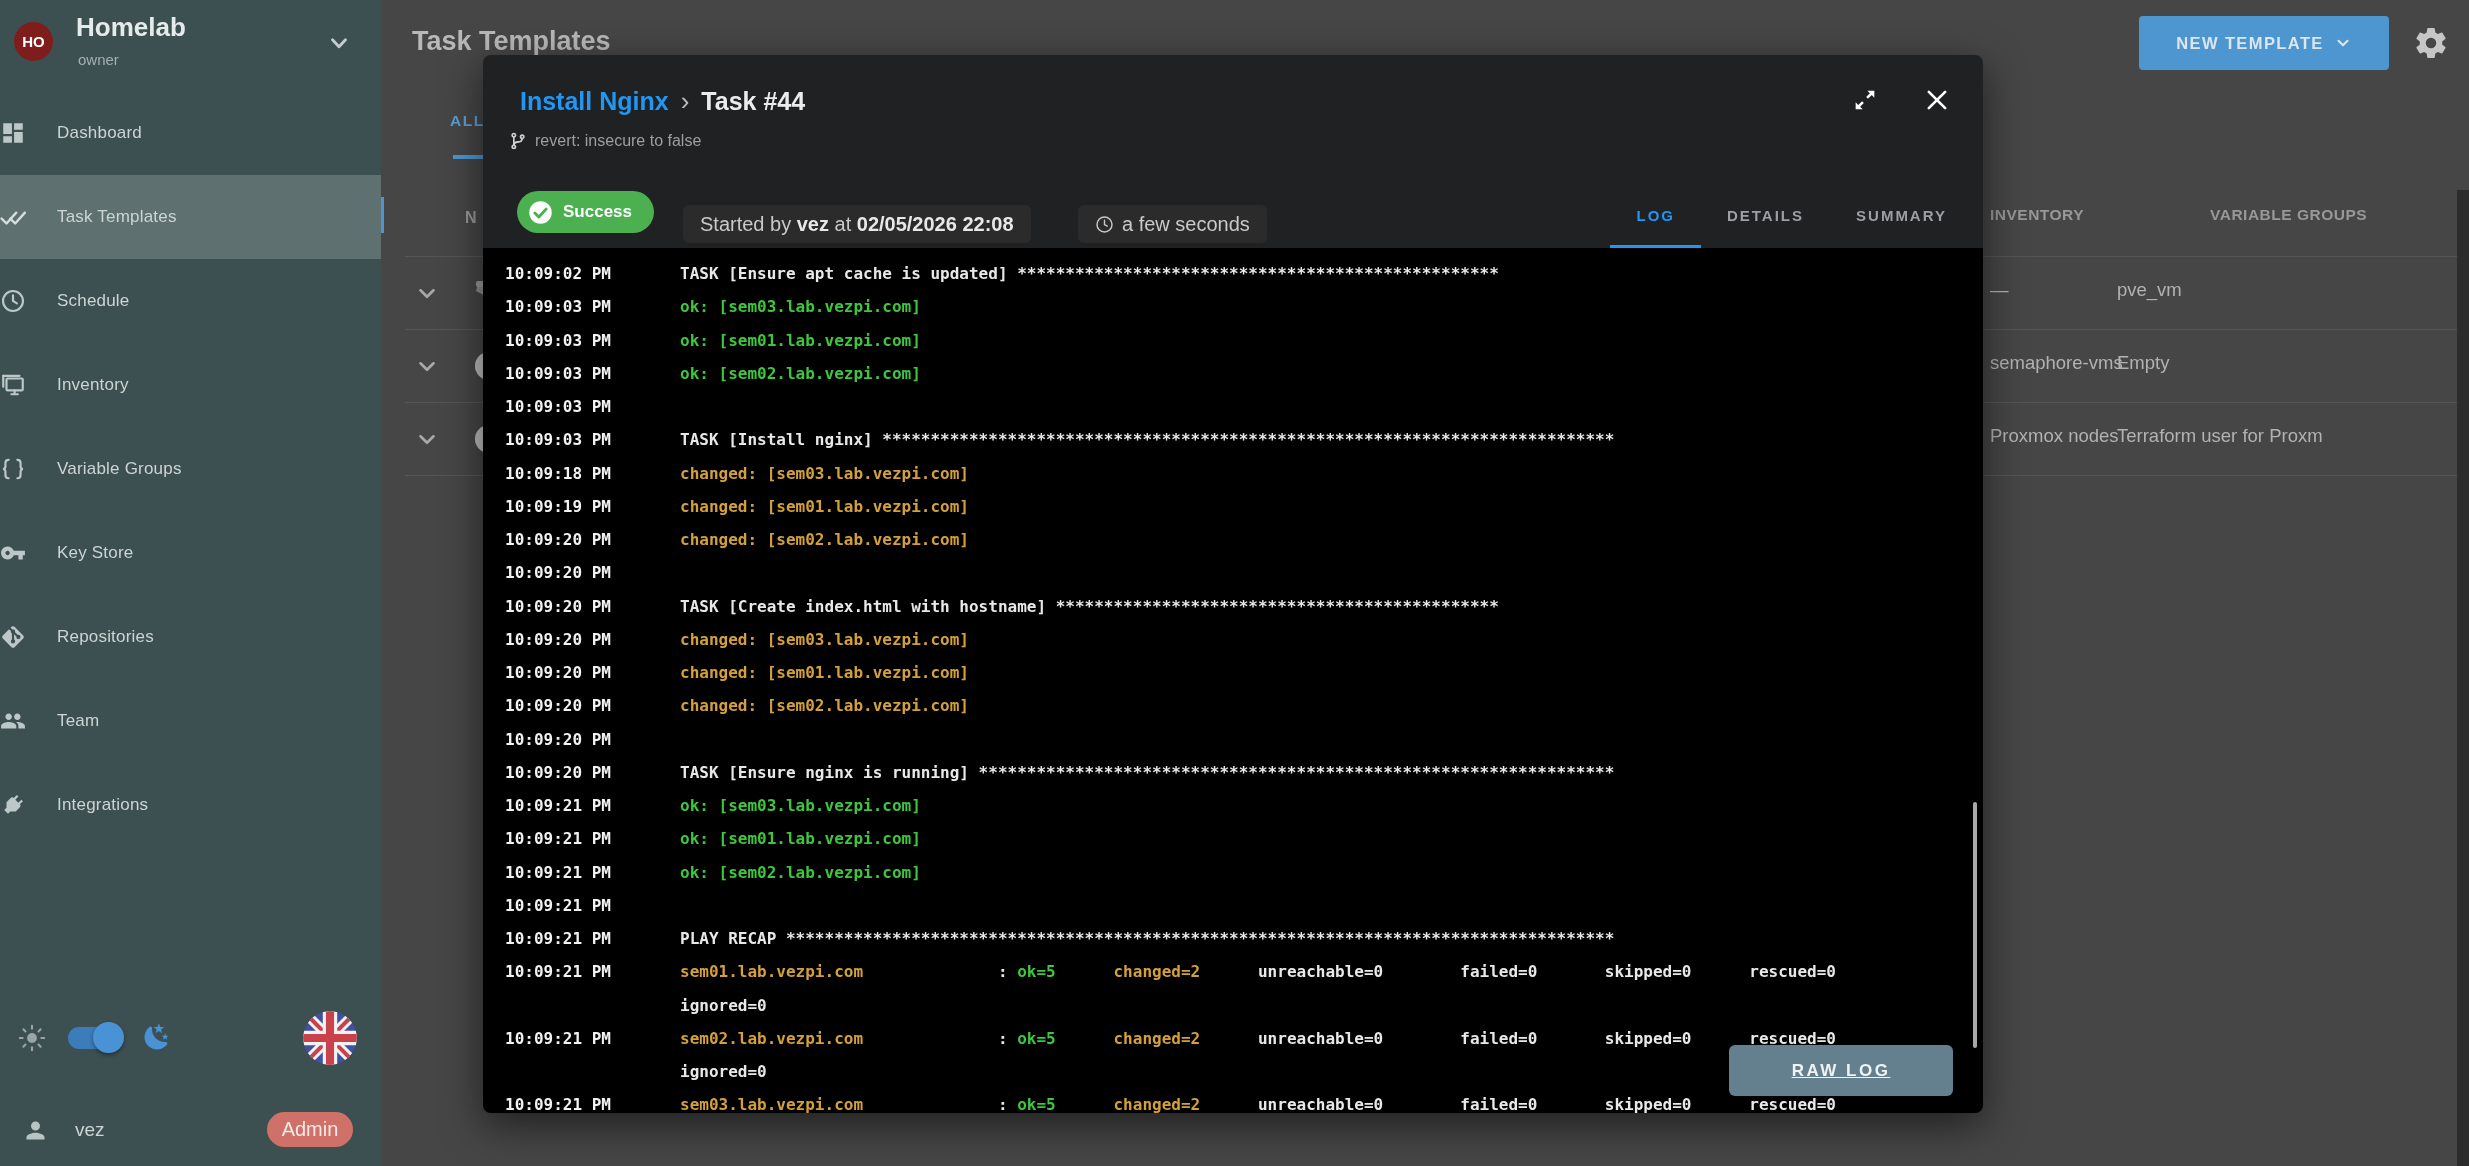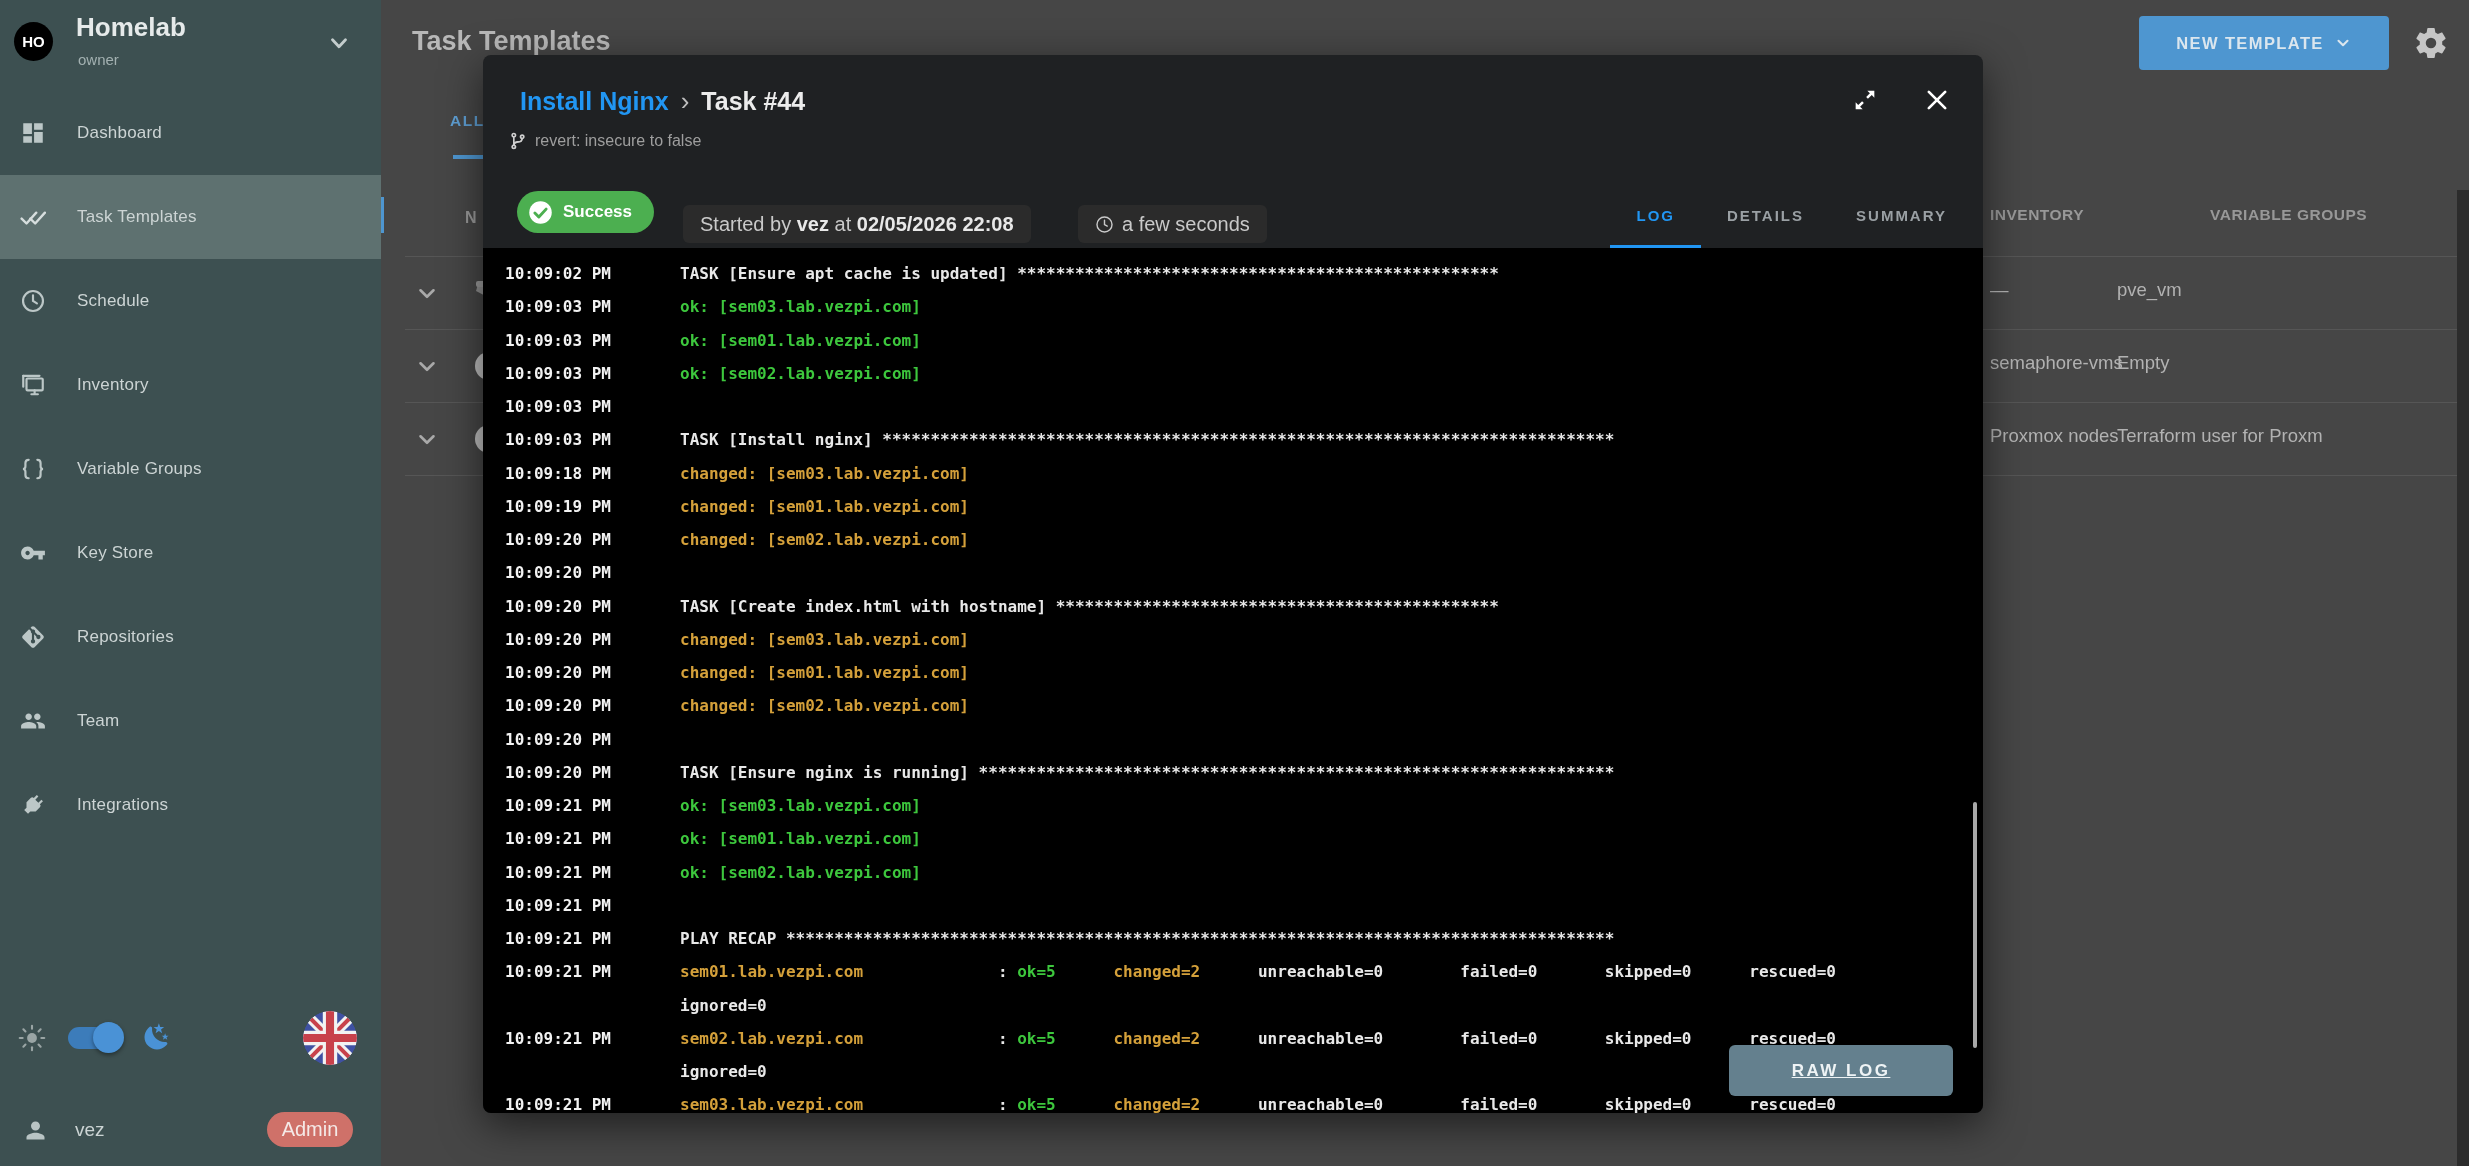--- a/index.html
+++ b/index.html
@@ -3,27 +3,27 @@
 <meta charset="utf-8">
 <style>
   html,body{margin:0;padding:0;background:#2d2d2d;}
   .viewport{position:relative;width:2469px;height:1166px;overflow:hidden;
             background:#464646;font-family:"Liberation Sans",sans-serif;}
 
   
   .sidebar{position:absolute;left:0;top:0;width:381px;height:1166px;background:#3d5051;z-index:5;}
   .team-header{position:absolute;left:0;top:0;width:381px;height:84px;cursor:pointer;}
   .avatar{position:absolute;left:14px;top:22px;width:39px;height:39px;border-radius:50%;
-          background:#000000;color:#fff;font-weight:bold;font-size:15px;
+          background:#7f1d1d;color:#fff;font-weight:bold;font-size:15px;
           display:flex;align-items:center;justify-content:center;}
   .team-name{position:absolute;left:76px;top:12px;font-size:26px;font-weight:bold;color:#e6eaea;}
   .team-role{position:absolute;left:78px;top:51px;font-size:15px;color:#a3b1b1;}
   .team-chev{position:absolute;left:326px;top:30px;width:26px;height:26px;}
   .nav{position:absolute;left:0;top:91px;width:381px;}
-  .nav-item{display:flex;align-items:center;height:84px;padding-left:20px;cursor:pointer;color:#ccd4d4;}
+  .nav-item{display:flex;align-items:center;height:84px;cursor:pointer;color:#ccd4d4;}
   .nav-item.active{background:#5e7170;}
   .nav-icon{width:26px;height:26px;margin-right:31px;flex:0 0 26px;}
   .nav-icon svg{width:26px;height:26px;display:block;}
   .nav-label{font-size:17px;letter-spacing:.2px;}
   .theme-row{position:absolute;left:0;top:1005px;width:381px;height:66px;}
   .sun-ic{position:absolute;left:18px;top:19px;width:28px;height:28px;}
   .toggle-track{position:absolute;left:68px;top:22px;width:54px;height:22px;border-radius:11px;
                 background:#3c7cba;cursor:pointer;}
   .toggle-knob{position:absolute;left:93px;top:17px;width:31px;height:31px;border-radius:50%;
                background:#4a92d6;box-shadow:0 2px 4px rgba(0,0,0,.4);cursor:pointer;}

